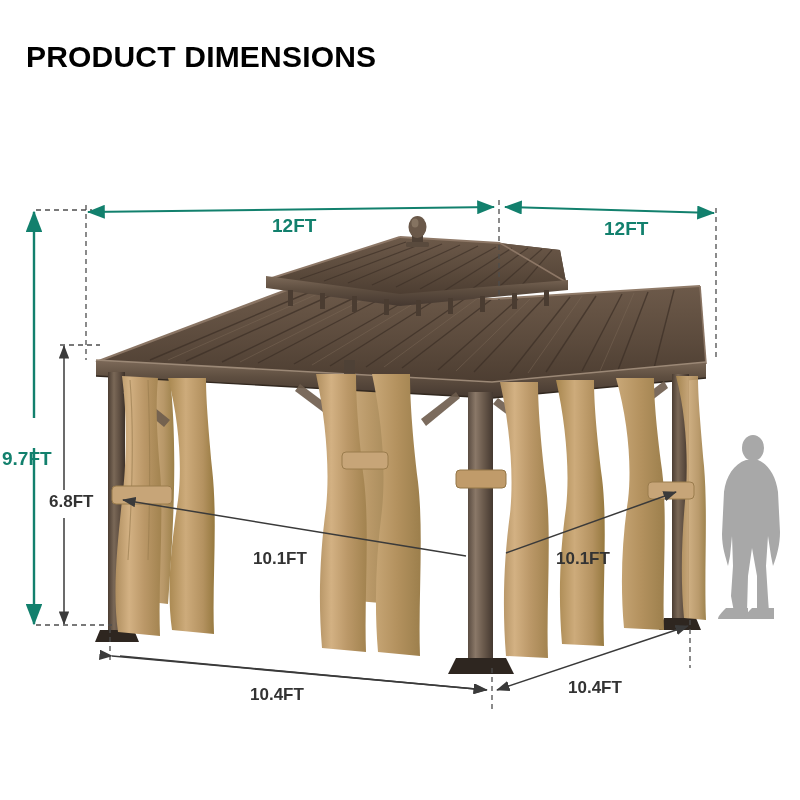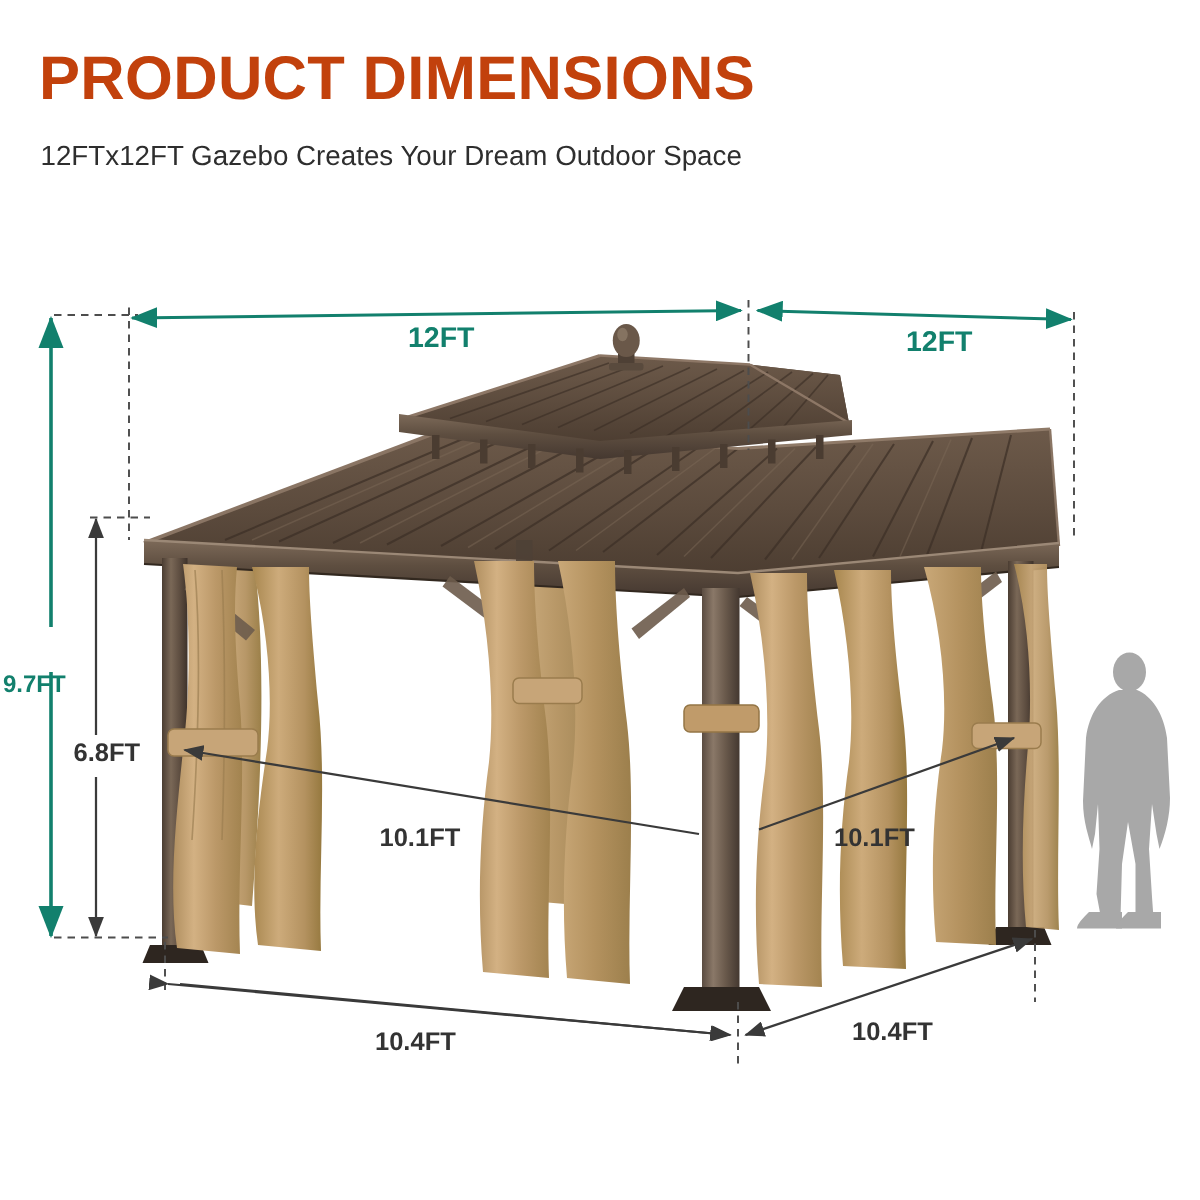--- a/index.html
+++ b/index.html
@@ -7,56 +7,55 @@
     width:800px;height:800px;
     background:#ffffff;
     font-family:"Liberation Sans", sans-serif;
     overflow:hidden;
     position:relative;
   }
   #stage{position:absolute;inset:0;width:800px;height:800px;}
 
   
   #title{
-    position:absolute;left:26px;top:32px;
-    font-size:41px;font-weight:bold;letter-spacing:.2px;
-    color:#c2410c;line-height:1;white-space:nowrap;
+    position:absolute;left:26px;top:42px;
+    font-size:30px;font-weight:bold;letter-spacing:.2px;
+    color:#000000;line-height:1;white-space:nowrap;
   }
   #subtitle{
     position:absolute;left:27px;top:95px;
     font-size:18.5px;color:#2e2e2e;font-weight:400;
     line-height:1;white-space:nowrap;
   }
 
   
   #scene{position:absolute;left:0;top:0;width:800px;height:800px;}
 
   
   .dim{
     position:absolute;font-weight:bold;line-height:1;white-space:nowrap;
   }
   .dim.teal{color:#12806d;margin-top:28px;}
   .dim.gray{color:#333333;}
 
   #lbl-top-left   {left:272px;top:188px;font-size:19px;}
   #lbl-top-right  {left:604px;top:191px;font-size:19px;}
-  #lbl-height-97  {left:2px; top:421px;font-size:16px;}
+  #lbl-height-97  {left:2px; top:421px;font-size:19px;}
   #lbl-height-68  {left:49px;top:493px;font-size:17px;}
   #lbl-mid-left   {left:253px;top:550px;font-size:17px;}
   #lbl-mid-right  {left:556px;top:550px;font-size:17px;}
   #lbl-bot-left   {left:250px;top:686px;font-size:17px;}
   #lbl-bot-right  {left:568px;top:679px;font-size:17px;}
 </style>
 </head>
 <body>
 
 <div id="stage">
 
   <div id="title">PRODUCT DIMENSIONS</div>
-  <div id="subtitle">12FTx12FT Gazebo Creates Your Dream Outdoor Space</div>
 
   <svg id="scene" viewBox="0 0 800 800">
     <defs>
       <linearGradient id="gRoofMain" x1="0" y1="0" x2="0" y2="1">
         <stop offset="0%" stop-color="#6d5a4a"></stop>
         <stop offset="55%" stop-color="#5c4b3d"></stop>
         <stop offset="100%" stop-color="#4c3d31"></stop>
       </linearGradient>
       <linearGradient id="gRoofLeft" x1="0" y1="0" x2="1" y2="0">
         <stop offset="0%" stop-color="#4a3b2f"></stop>

